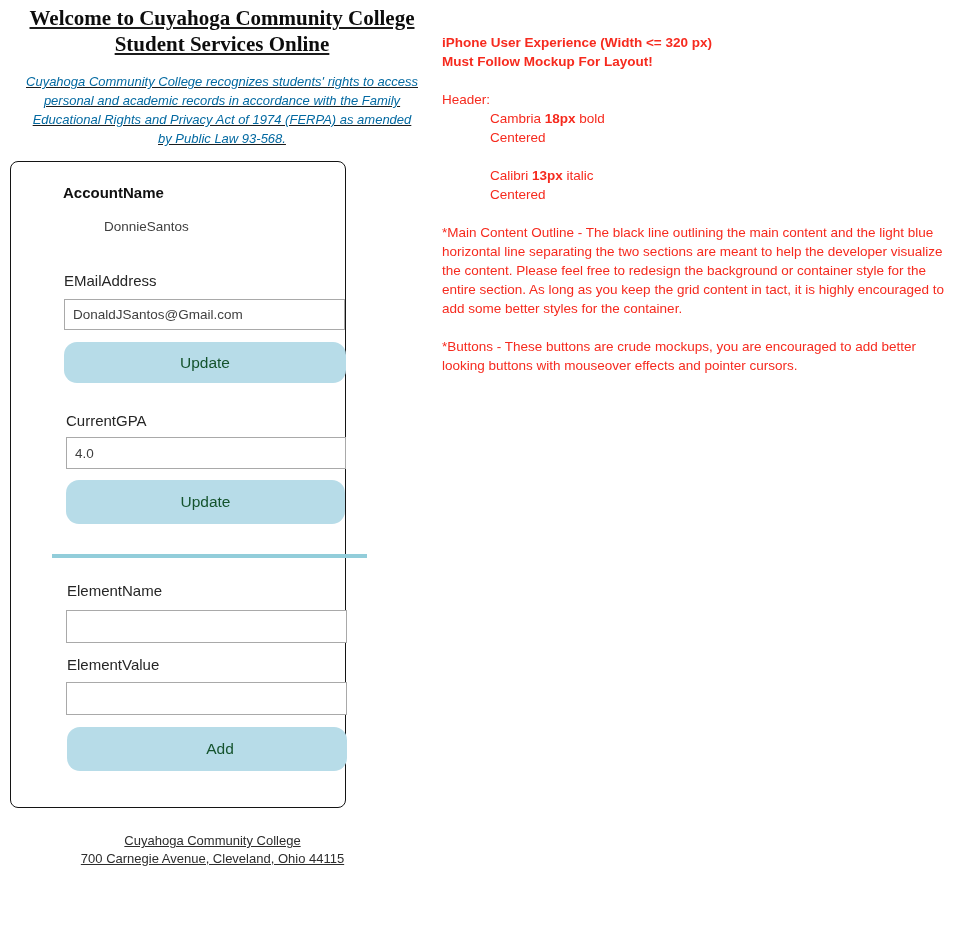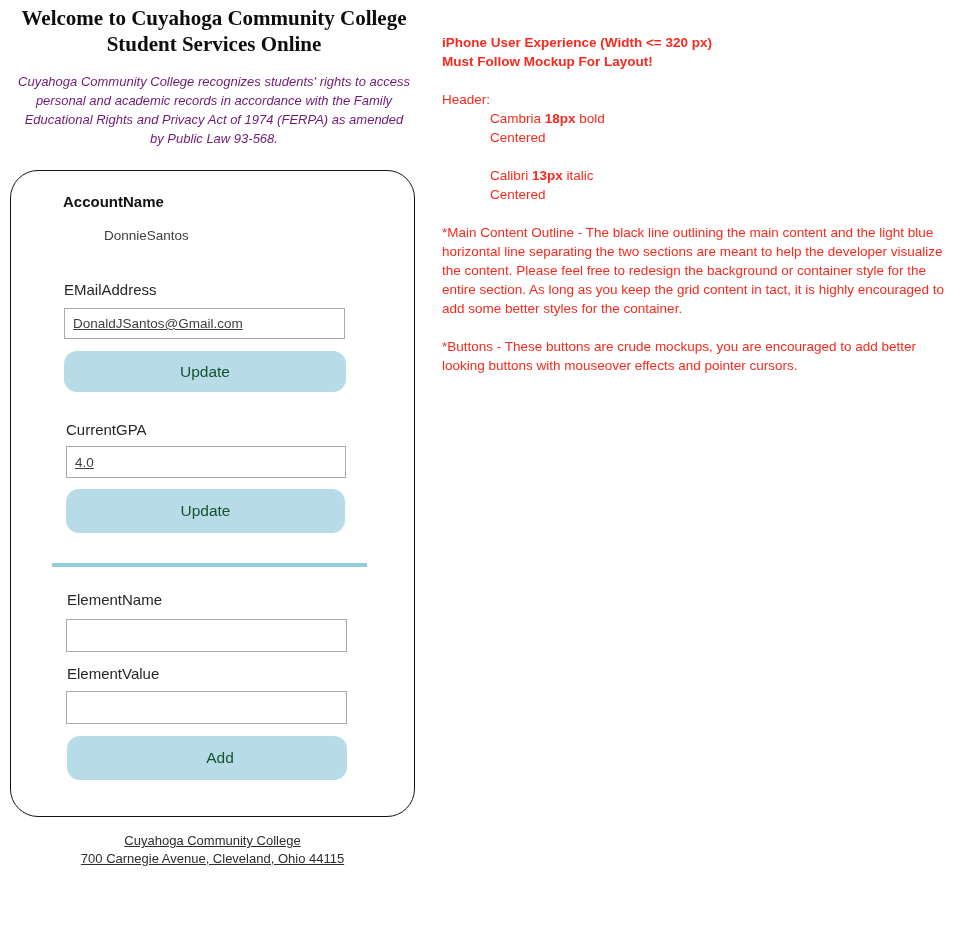--- a/index.html
+++ b/index.html
@@ -10,47 +10,47 @@
   *{margin:0;padding:0;box-sizing:border-box;}
   html,body{width:955px;height:929px;}
   body{
     position:relative;
     background:#ffffff;
     font-family:"Liberation Sans", sans-serif;
     color:#1c1c1c;
     overflow:hidden;
   }
   
-  .left-col{position:absolute;left:4px;top:0;width:420px;}
+  .left-col{position:absolute;left:12px;top:0;width:420px;text-decoration:underline;}
   .page-title{
     margin:5px auto 0;
     max-width:390px;
     text-align:center;
     font-family:"Liberation Serif", serif;
     font-weight:bold;
     font-size:21px;
     line-height:26px;
     color:#0d0d0d;
   }
   .page-intro{
     margin:15px auto 0;
     width:392px;
     text-align:center;
     font-style:italic;
     font-size:13px;
     line-height:19px;
-    color:#701a75;
+    color:#0369a1;
   }
   
   .card{
     position:absolute;
-    left:10px;top:170px;
-    width:405px;height:647px;
+    left:10px;top:161px;
+    width:336px;height:647px;
     border:1.5px solid #141414;
-    border-radius:28px;
+    border-radius:8px;
     background:#ffffff;
   }
   .card .lbl{
     position:absolute;
     font-size:15px;
     color:#262626;
     white-space:nowrap;
   }
   .card .lbl.bold{font-weight:bold;color:#111;}
   .card .static-value{
@@ -62,21 +62,20 @@
   }
   .card input{
     position:absolute;
     border:1px solid #a9a9a9;
     background:#fff;
     font-family:"Liberation Sans", sans-serif;
     font-size:13.5px;
     color:#3f3f3f;
     padding:0 8px;
     outline:none;
-    text-decoration:underline;
   }
   .card .btn{
     position:absolute;
     border:none;
     border-radius:13px;
     background:var(--btn);
     font-family:"Liberation Sans", sans-serif;
     font-size:15.5px;
     color:#14532d;
     text-align:center;

